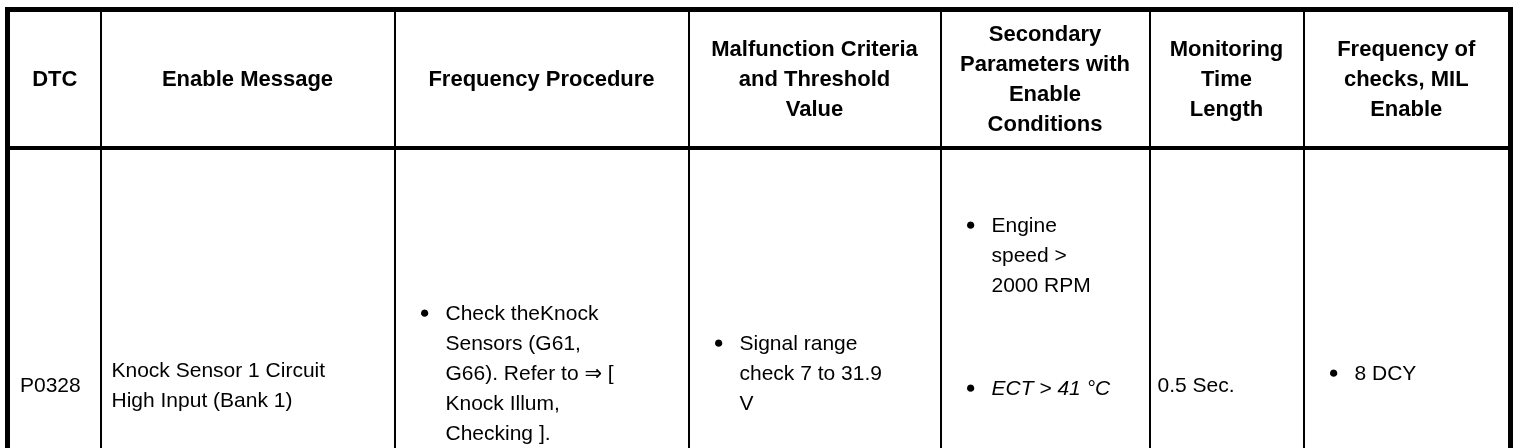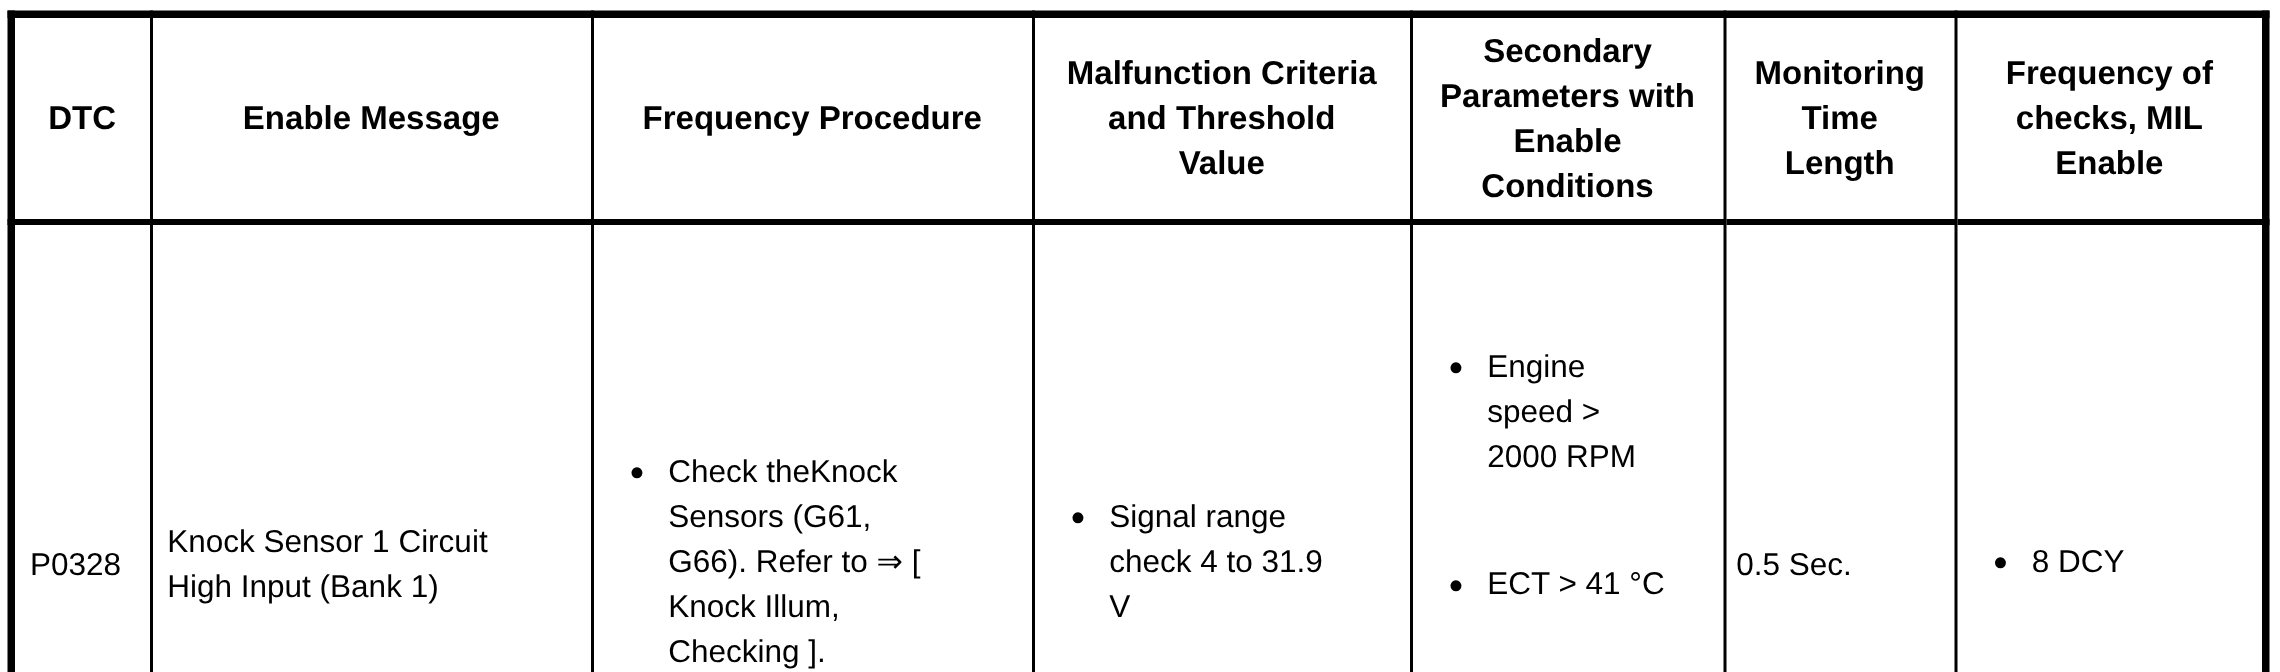--- a/index.html
+++ b/index.html
@@ -56,22 +56,22 @@
     white-space: pre-line;
   }
   td.plain-cell { padding: 0 8px 0 10px; }
   td.time-cell  { padding: 0 4px 0 7px; }
   td.list-cell  { padding: 0 4px 0 0; }
   .list-cell ul {
     margin: 0 0 25px 0;
     padding-left: 50px;
     list-style: none;
   }
-  .list-cell li { position: relative; margin-top: 20px; }
-  .list-cell li + li { margin-top: 25px; }
+  .list-cell li { position: relative; }
+  .list-cell li + li { margin-top: 43px; font-style: italic; }
   .list-cell li::before {
     content: "\25CF";
     position: absolute;
     left: -26px;
     top: 0;
     font-size: 17px;
     line-height: 30px;
   }
 </style>
 </head>
@@ -118,21 +118,21 @@
             <li>Check theKnock
 Sensors (G61,
 G66). Refer to ⇒ [
 Knock Illum,
 Checking ].</li>
           </ul>
         </td>
         <td class="list-cell">
           <ul>
             <li>Signal range
-check 4 to 31.9
+check 7 to 31.9
 V</li>
           </ul>
         </td>
         <td class="list-cell">
           <ul>
             <li>Engine
 speed &gt;
 2000 RPM</li>
             <li>ECT &gt; 41 °C</li>
             <li>Engine load

